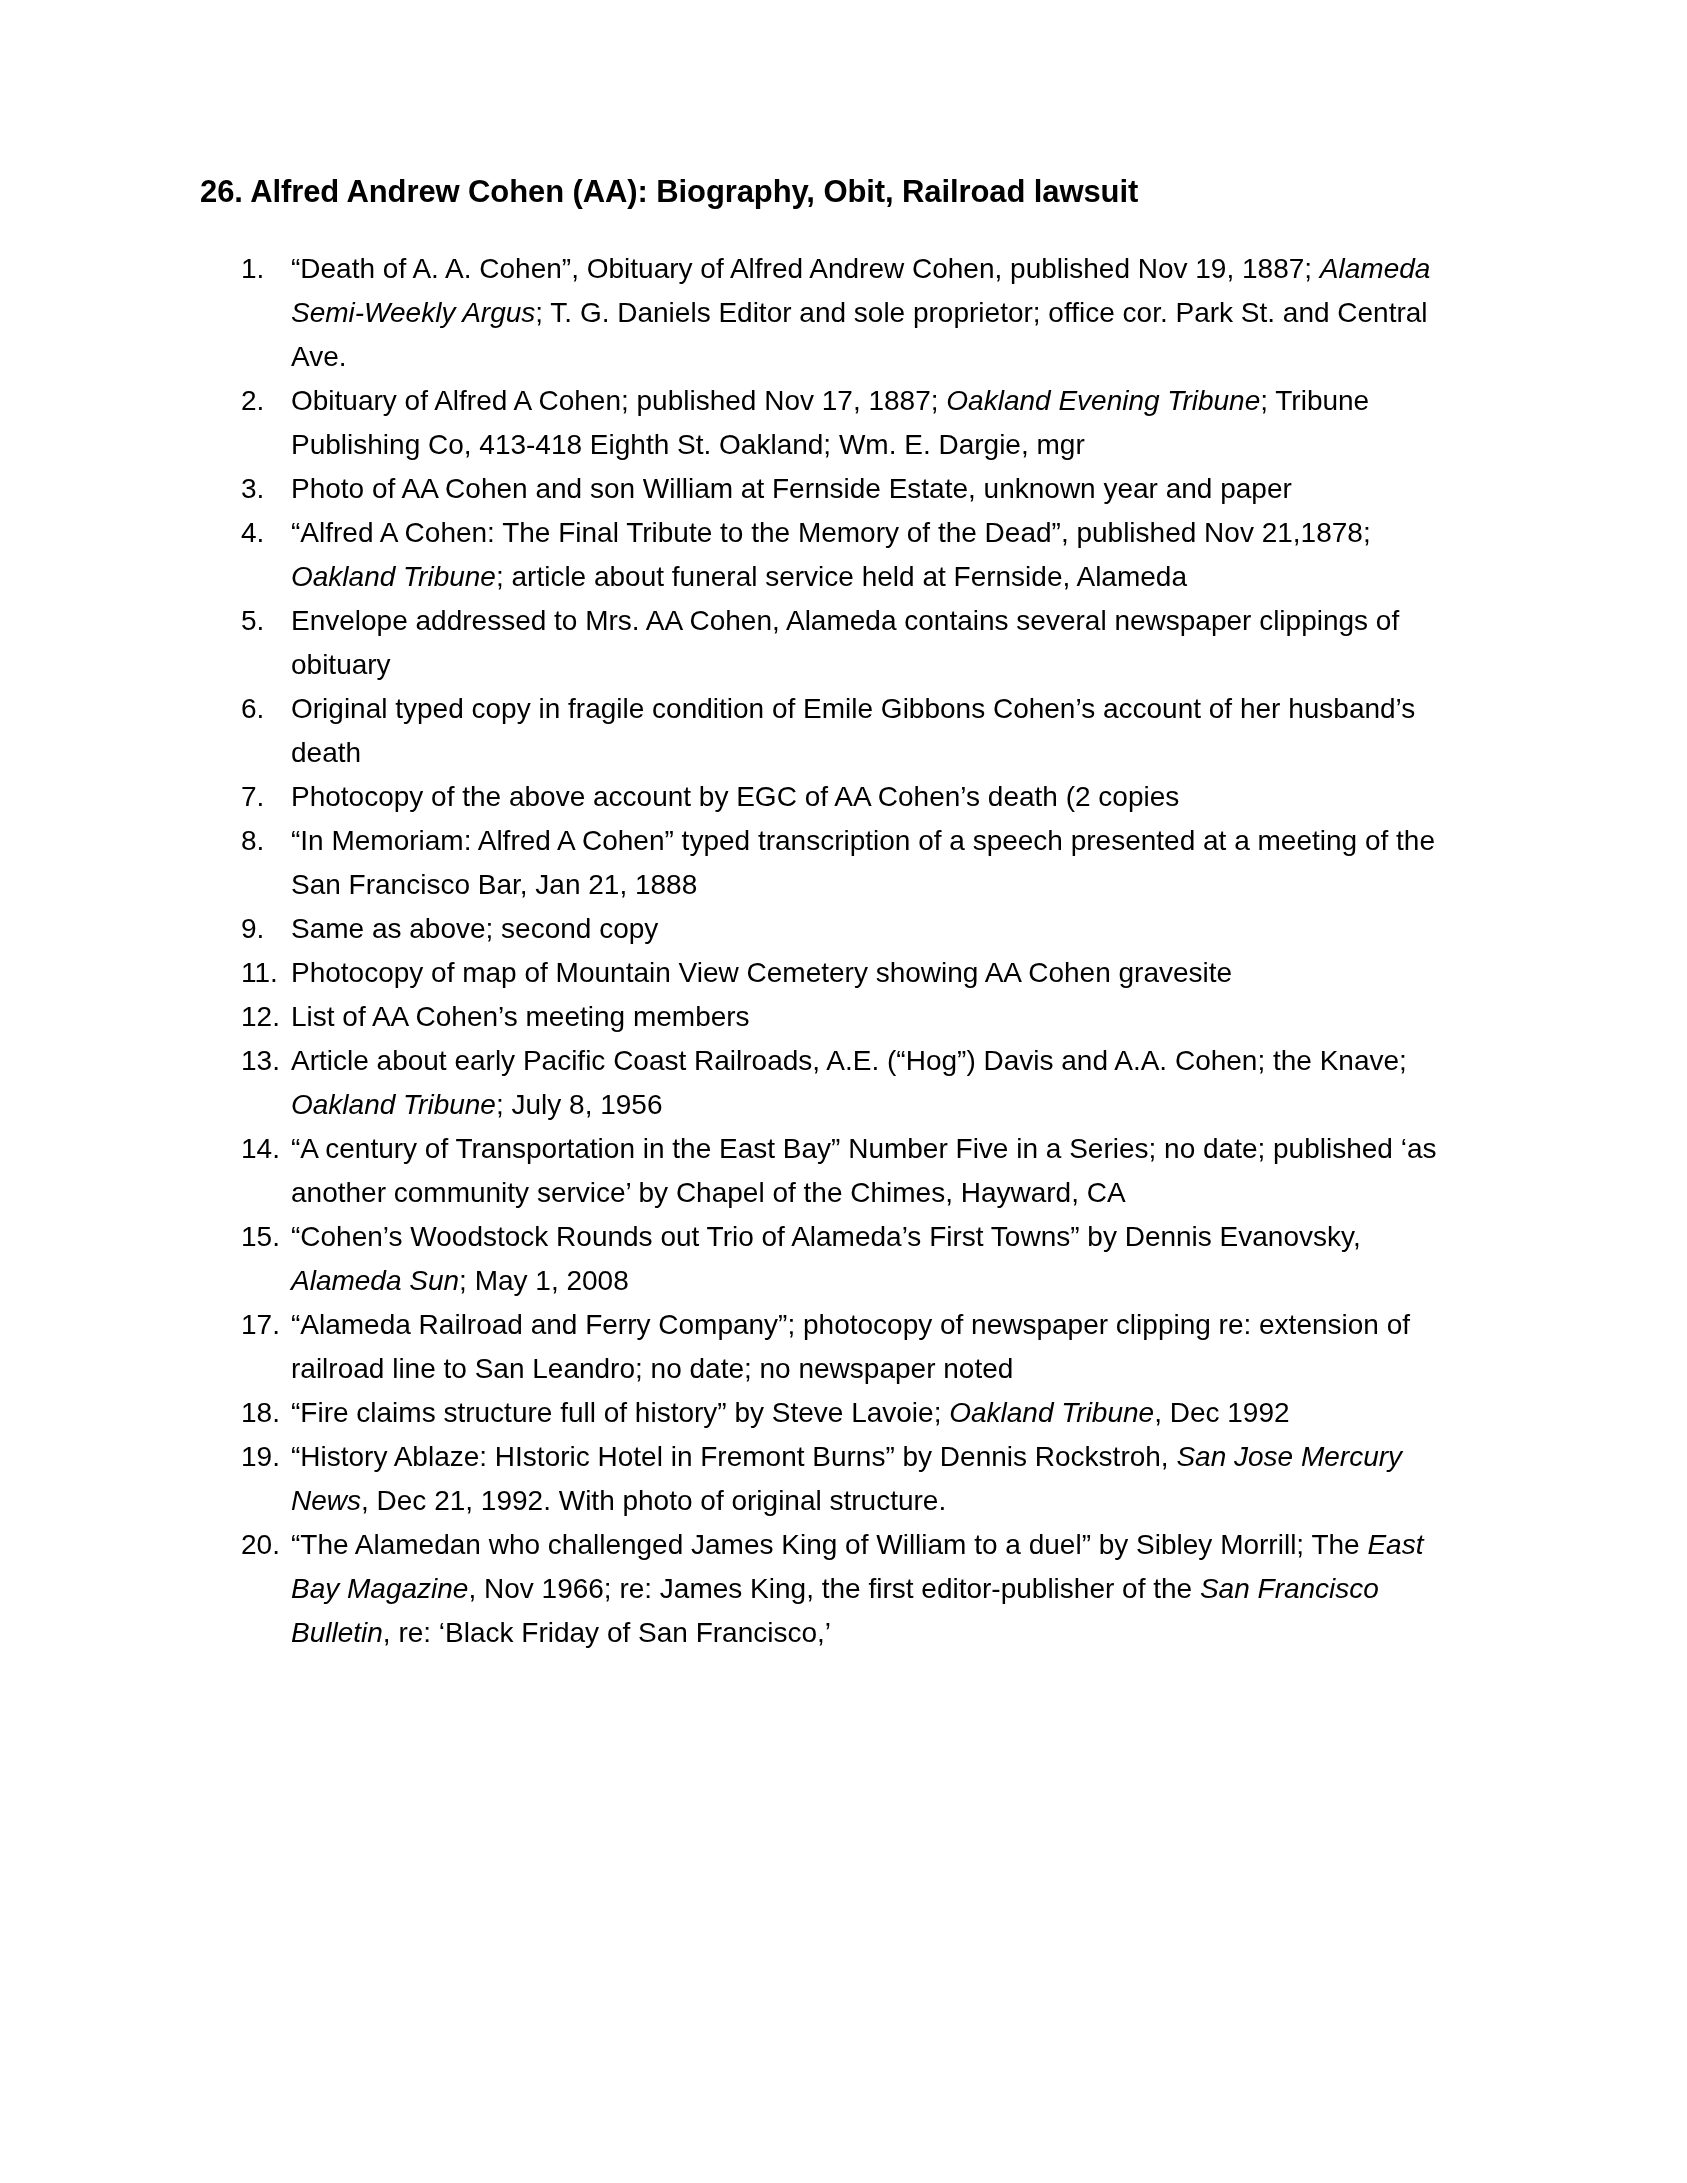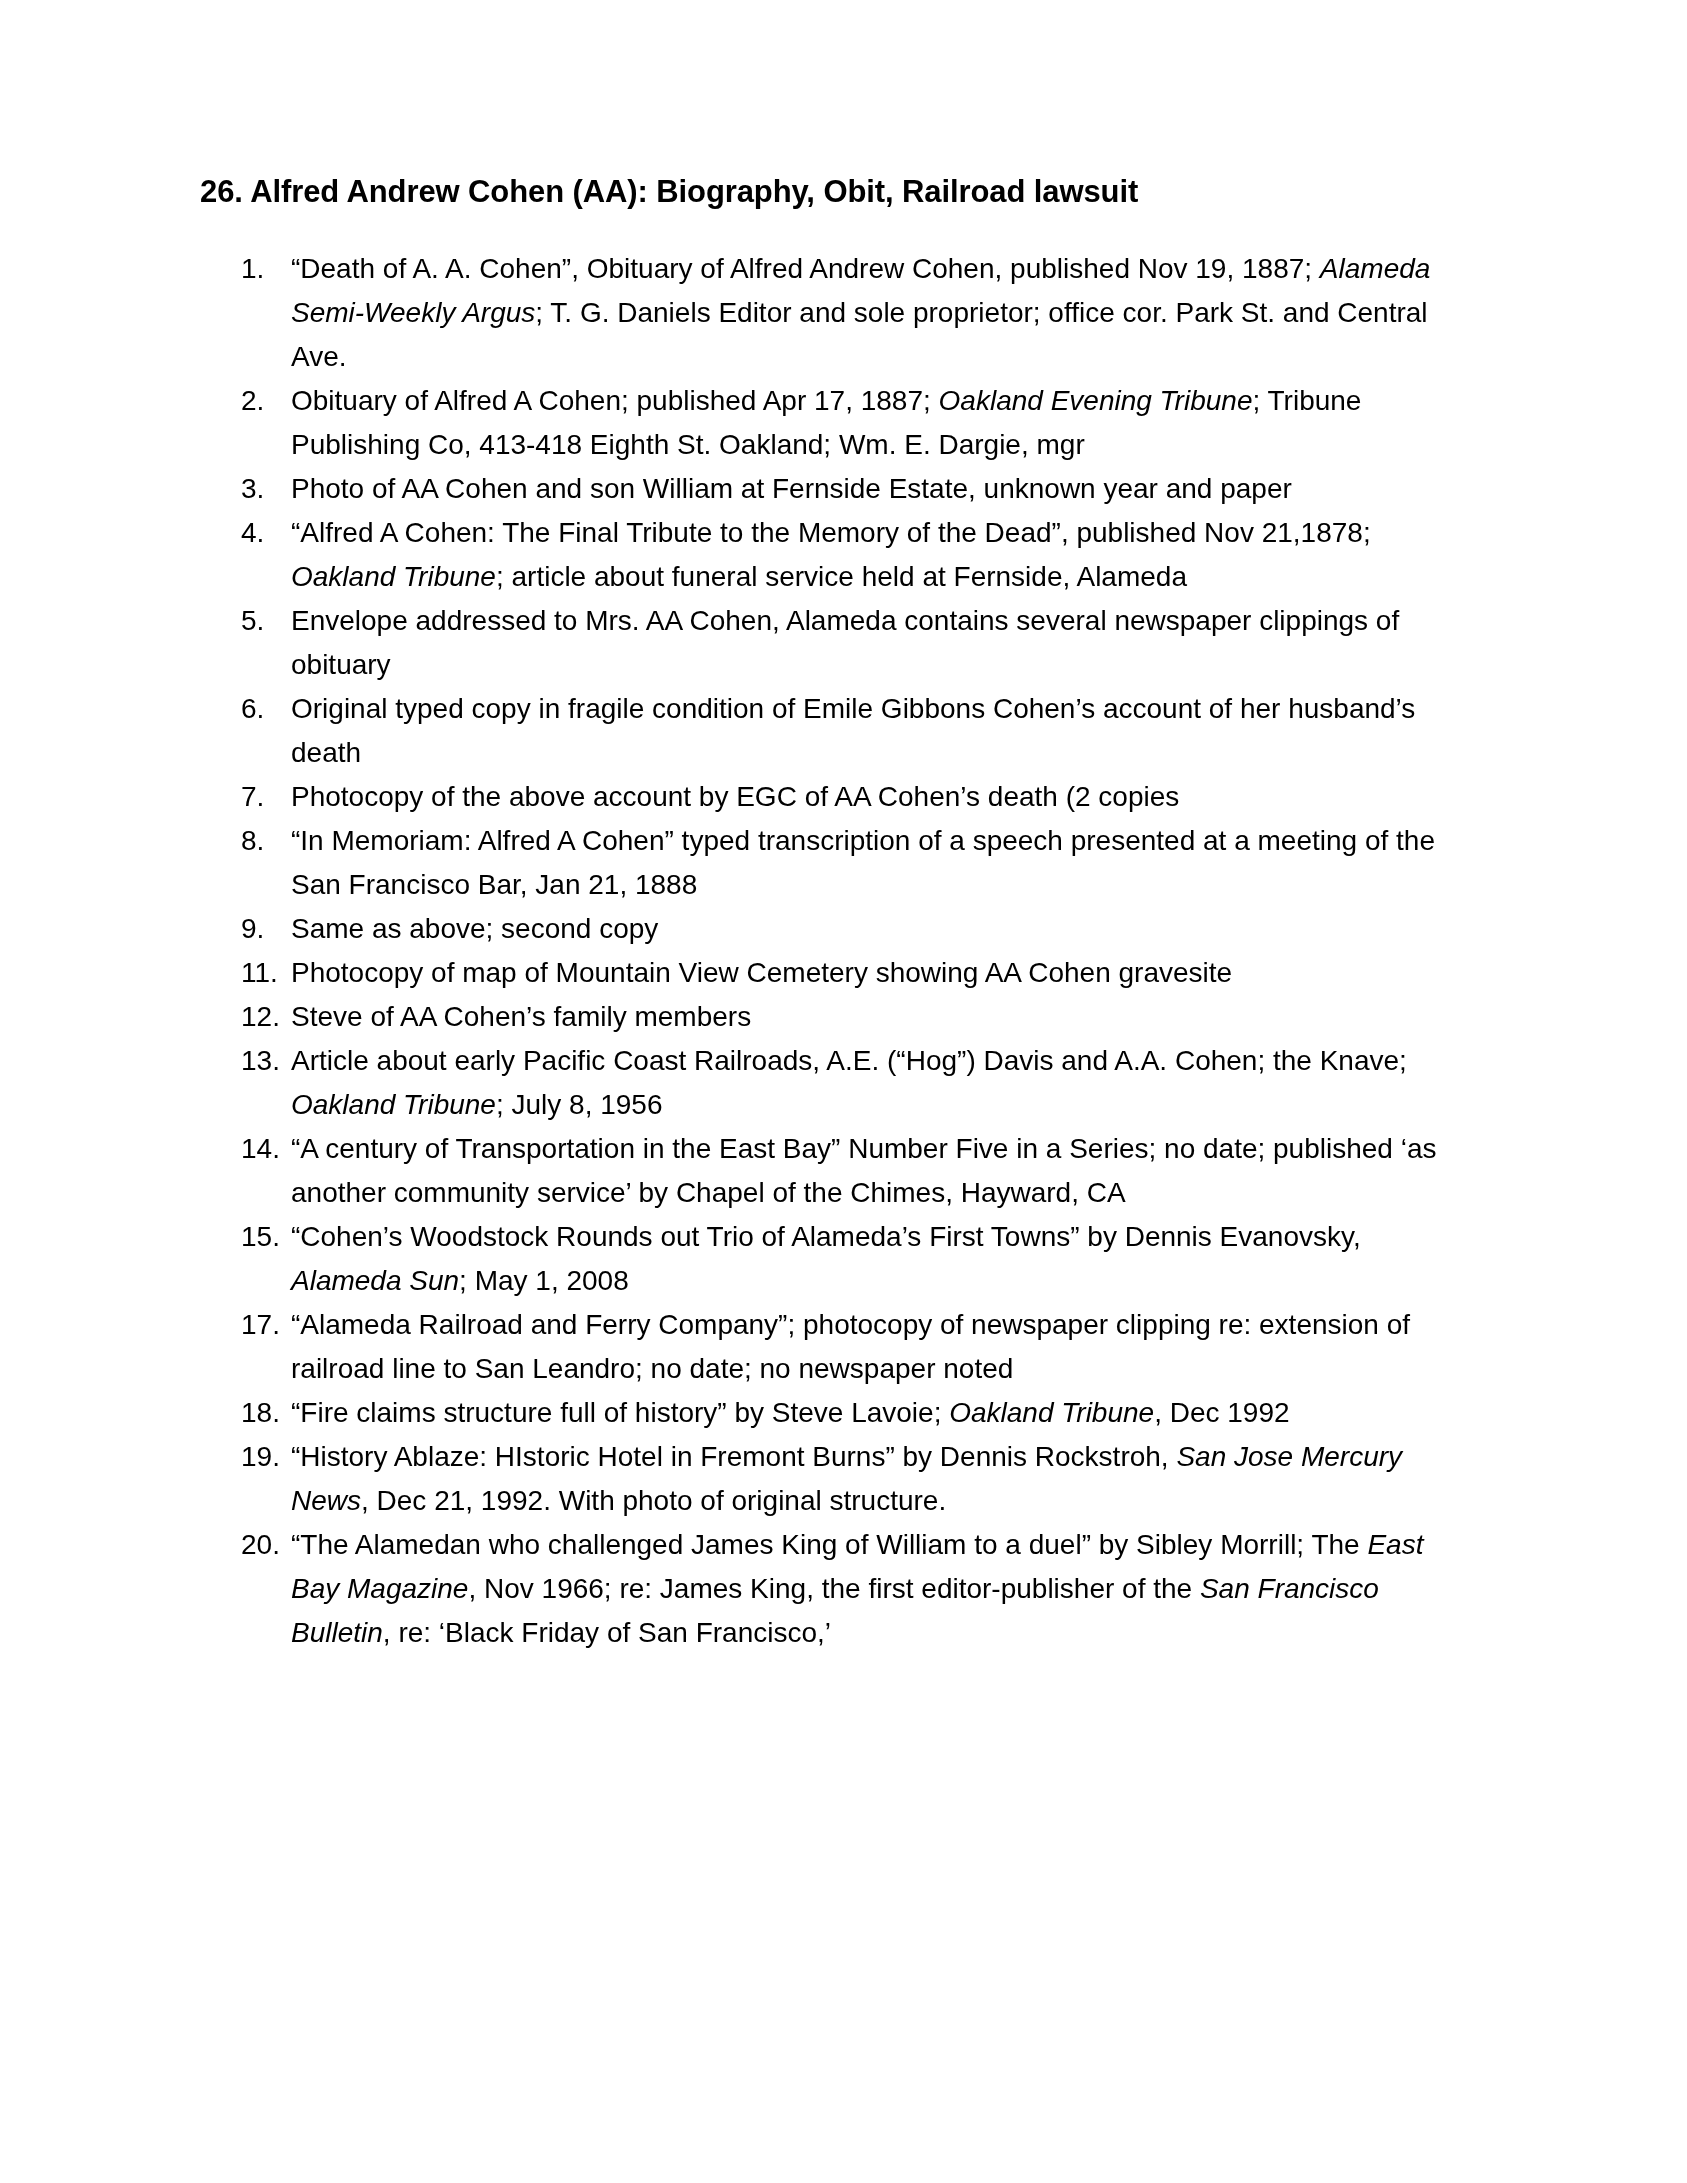--- a/index.html
+++ b/index.html
@@ -75,21 +75,21 @@
 
   <h1 class="doc-title">26. Alfred Andrew Cohen (AA): Biography, Obit, Railroad lawsuit</h1>
 
   <ol class="entry-list" id="entry-list">
       <li class="wide">
         <span class="num">1.</span>
         <span class="body-text"><span>“Death of A. A. Cohen”, Obituary of Alfred Andrew Cohen, published Nov 19, 1887; </span><i>Alameda Semi-Weekly Argus</i><span>; T. G. Daniels Editor and sole proprietor; office cor. Park St. and Central Ave.</span></span>
       </li>
       <li class="wide">
         <span class="num">2.</span>
-        <span class="body-text"><span>Obituary of Alfred A Cohen; published Apr 17, 1887; </span><i>Oakland Evening Tribune</i><span>; Tribune Publishing Co, 413-418 Eighth St. Oakland; Wm. E. Dargie, mgr</span></span>
+        <span class="body-text"><span>Obituary of Alfred A Cohen; published Nov 17, 1887; </span><i>Oakland Evening Tribune</i><span>; Tribune Publishing Co, 413-418 Eighth St. Oakland; Wm. E. Dargie, mgr</span></span>
       </li>
       <li class="wide">
         <span class="num">3.</span>
         <span class="body-text"><span>Photo of AA Cohen and son William at Fernside Estate, unknown year and paper</span></span>
       </li>
       <li class="wide">
         <span class="num">4.</span>
         <span class="body-text"><span>“Alfred A Cohen: The Final Tribute to the Memory of the Dead”, published Nov 21,1878; </span><i>Oakland Tribune</i><span>; article about funeral service held at Fernside, Alameda</span></span>
       </li>
       <li class="wide">
@@ -111,21 +111,21 @@
       <li class="wide">
         <span class="num">9.</span>
         <span class="body-text"><span>Same as above; second copy</span></span>
       </li>
       <li>
         <span class="num">11.</span>
         <span class="body-text"><span>Photocopy of map of Mountain View Cemetery showing AA Cohen gravesite</span></span>
       </li>
       <li>
         <span class="num">12.</span>
-        <span class="body-text"><span>Steve of AA Cohen’s family members</span></span>
+        <span class="body-text"><span>List of AA Cohen’s meeting members</span></span>
       </li>
       <li>
         <span class="num">13.</span>
         <span class="body-text"><span>Article about early Pacific Coast Railroads, A.E. (“Hog”) Davis and A.A. Cohen; the Knave; </span><i>Oakland Tribune</i><span>; July 8, 1956</span></span>
       </li>
       <li>
         <span class="num">14.</span>
         <span class="body-text"><span>“A century of Transportation in the East Bay” Number Five in a Series; no date; published ‘as another community service’ by Chapel of the Chimes, Hayward, CA</span></span>
       </li>
       <li>

